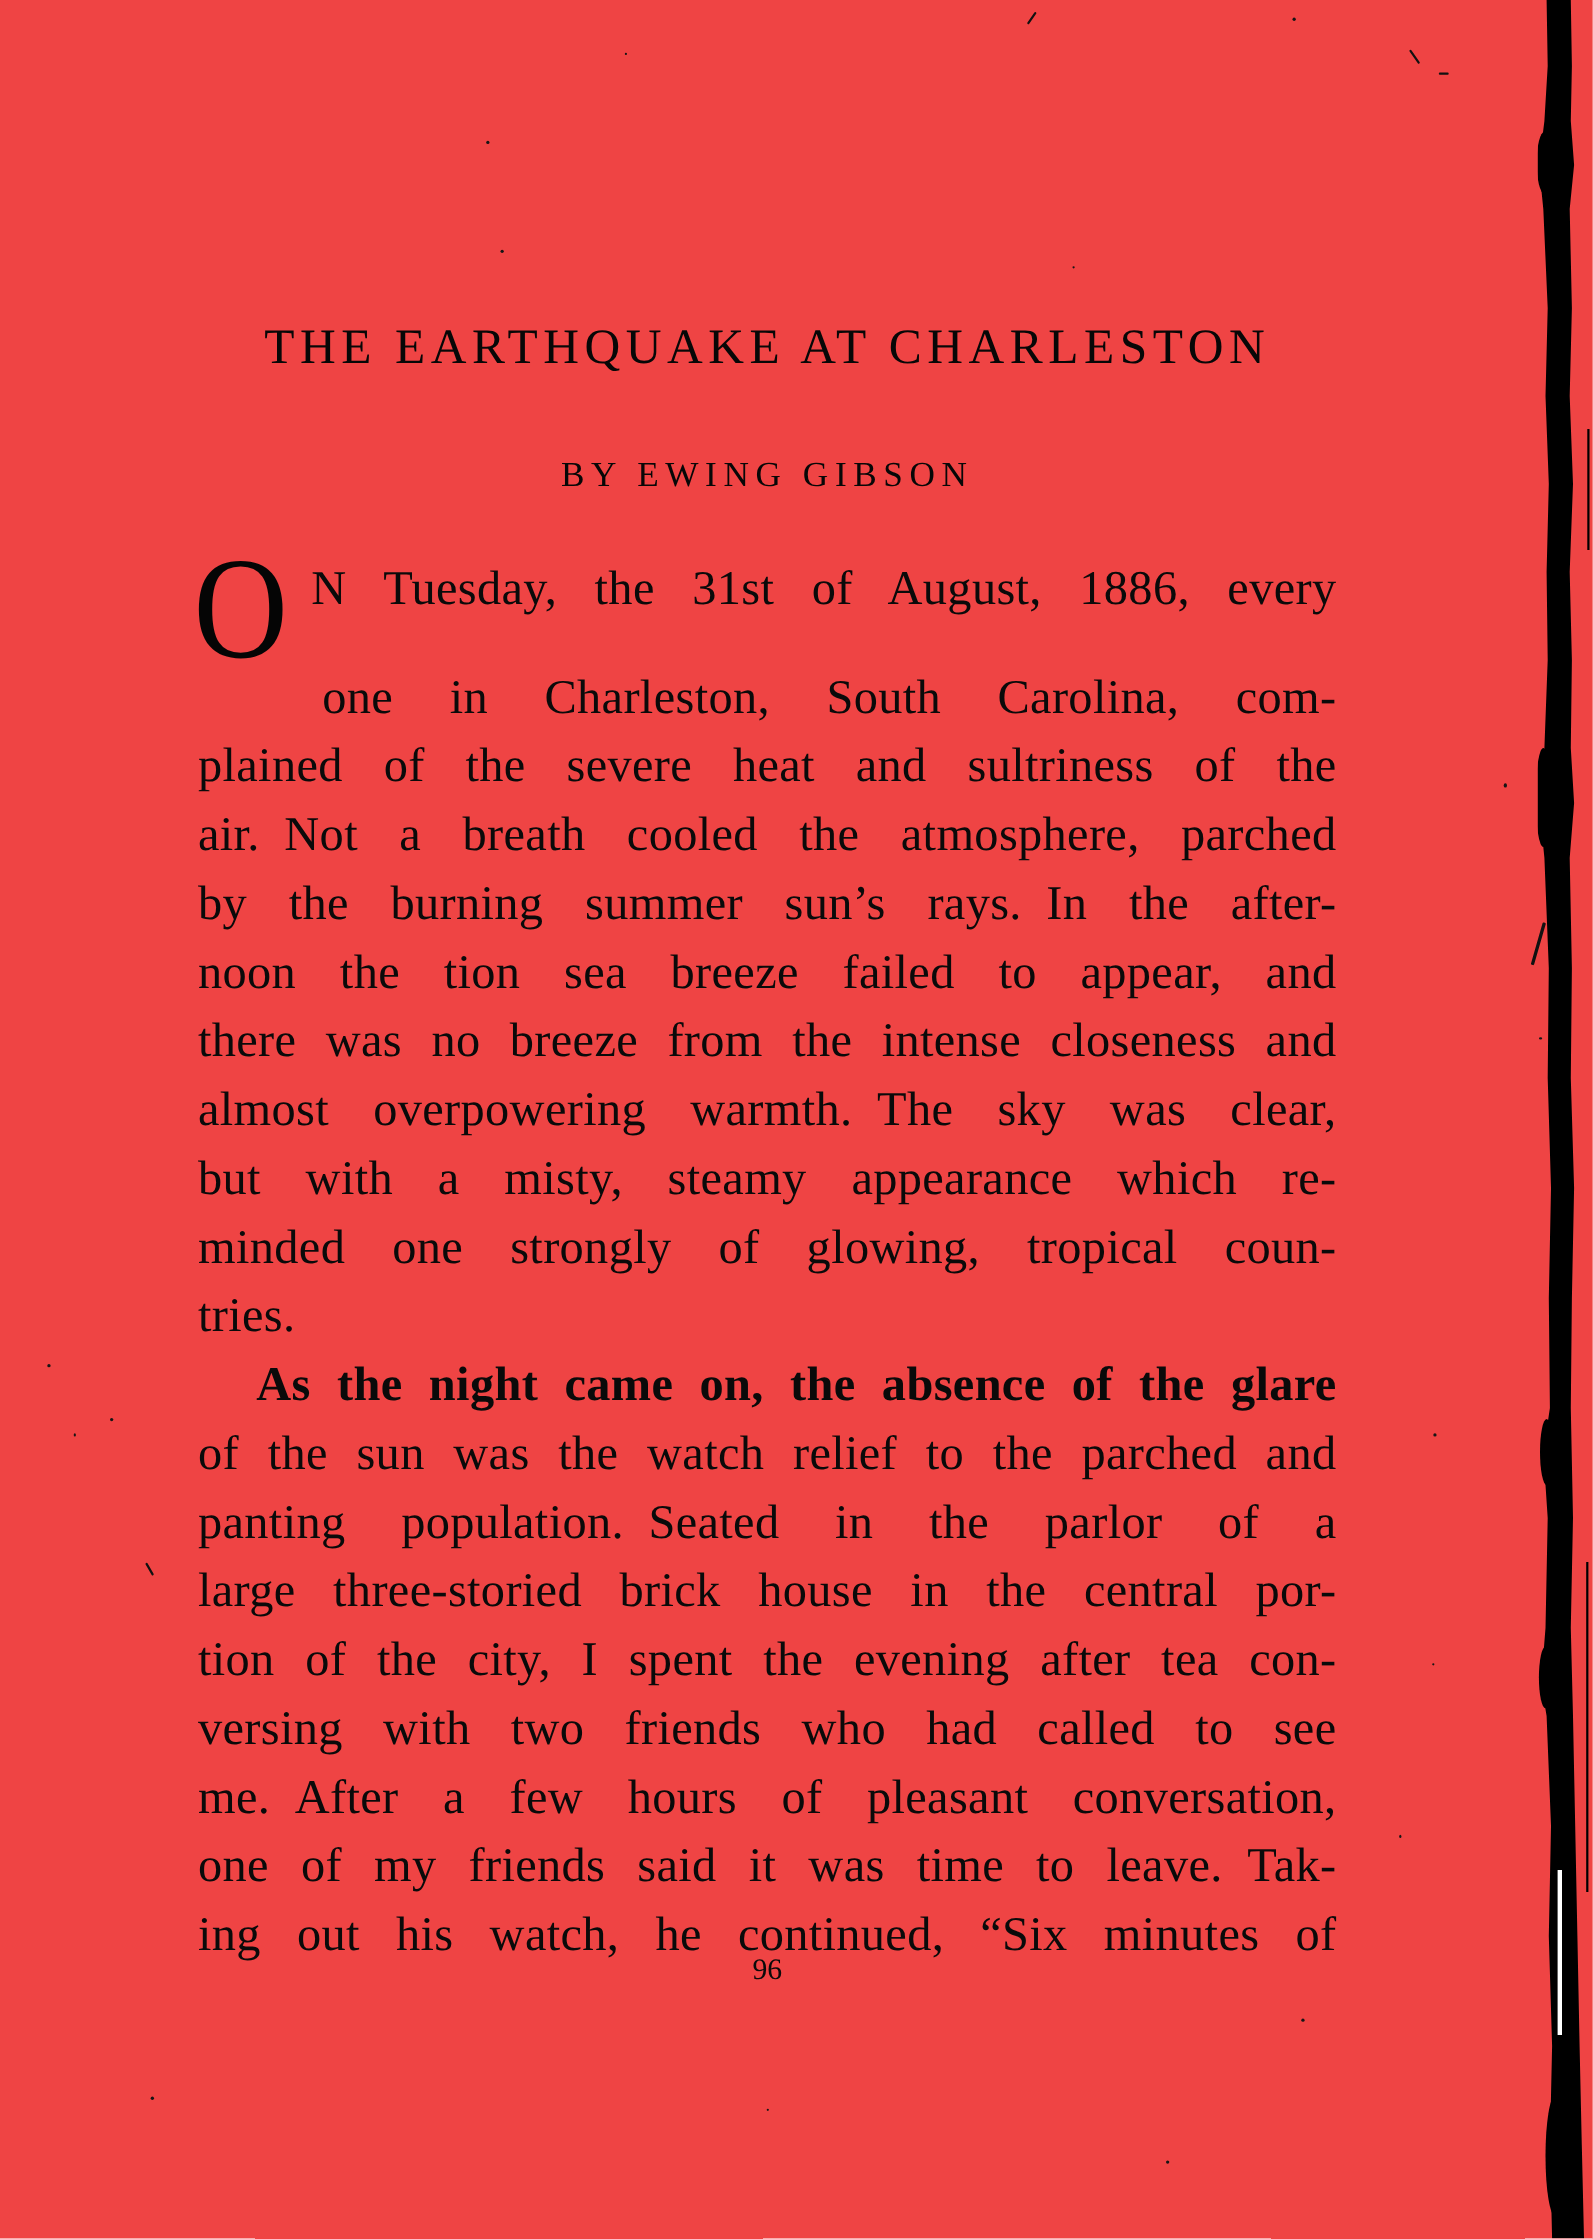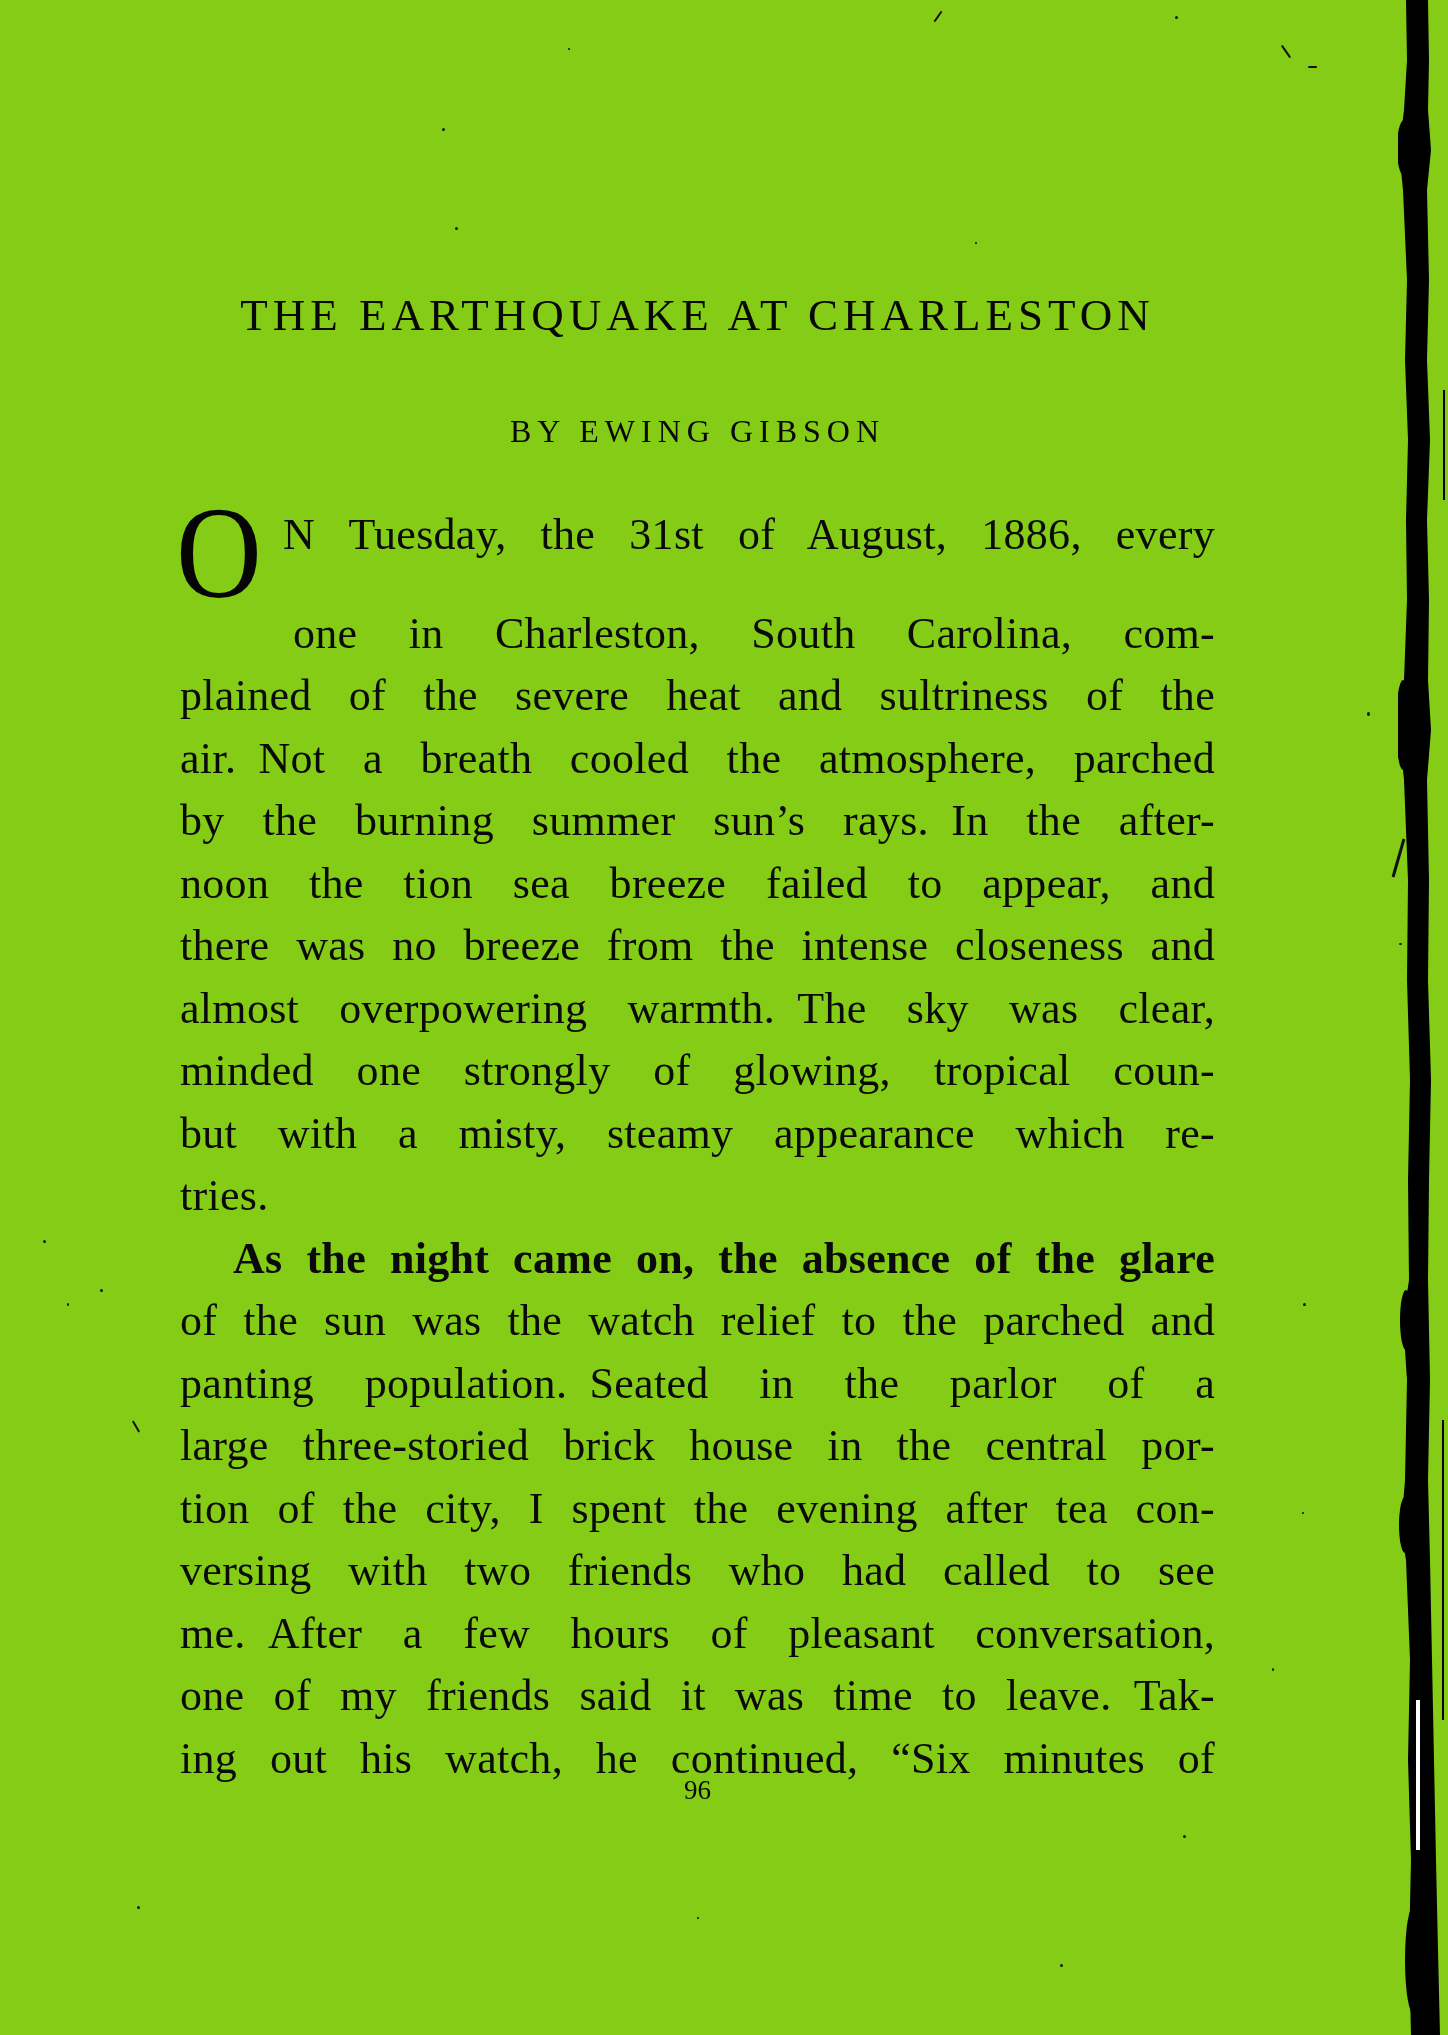--- a/index.html
+++ b/index.html
@@ -11,21 +11,21 @@
     width: 1448px;
     height: 2035px;
     position: relative;
     overflow: hidden;
     font-family: "Liberation Serif", "DejaVu Serif", serif;
     color: #0a0a0a;
   }
   .page {
     position: absolute;
     inset: 0;
-    background: #84cc16;
+    background: #ef4444;
     padding-left: 28px;
   }
   .title {
     position: absolute;
     left: 180px;
     top: 293px;
     width: 1035px;
     text-align: center;
     font-size: 45px;
     line-height: 45px;
@@ -117,22 +117,22 @@
     <span class="dropcap">O</span>
     <div class="para para1">
         <div class="line">N Tuesday, the 31st of August, 1886, every</div>
         <div class="line">one in Charleston, South Carolina, com-</div>
         <div class="line">plained of the severe heat and sultriness of the</div>
         <div class="line">air. Not a breath cooled the atmosphere, parched</div>
         <div class="line">by the burning summer sun’s rays. In the after-</div>
         <div class="line">noon the tion sea breeze failed to appear, and</div>
         <div class="line">there was no breeze from the intense closeness and</div>
         <div class="line">almost overpowering warmth. The sky was clear,</div>
+        <div class="line">but with a misty, steamy appearance which re-</div>
         <div class="line">minded one strongly of glowing, tropical coun-</div>
-        <div class="line">but with a misty, steamy appearance which re-</div>
         <div class="line">tries.</div>
       </div>
     <div class="para para2">
         <div class="line">As the night came on, the absence of the glare</div>
         <div class="line">of the sun was the watch relief to the parched and</div>
         <div class="line">panting population. Seated in the parlor of a</div>
         <div class="line">large three-storied brick house in the central por-</div>
         <div class="line">tion of the city, I spent the evening after tea con-</div>
         <div class="line">versing with two friends who had called to see</div>
         <div class="line">me. After a few hours of pleasant conversation,</div>

